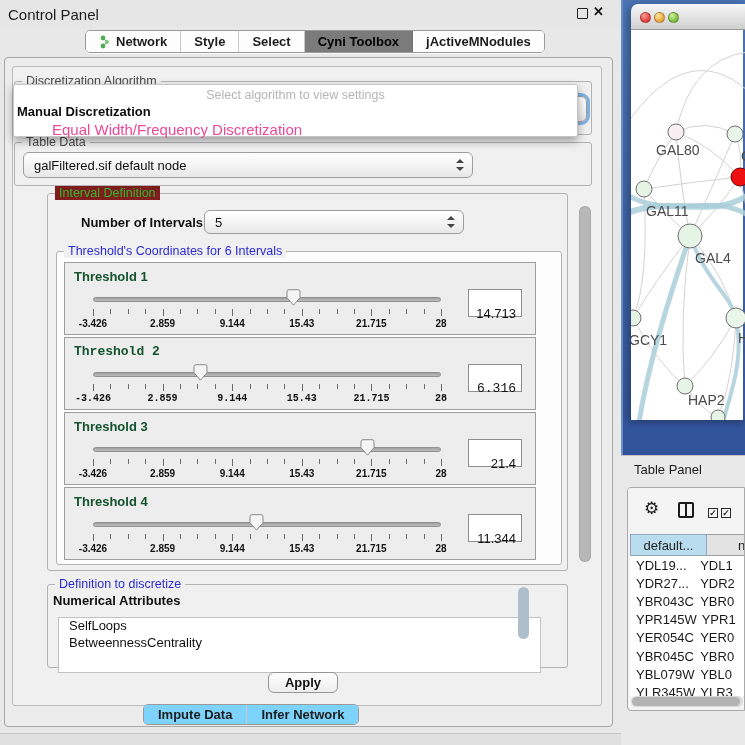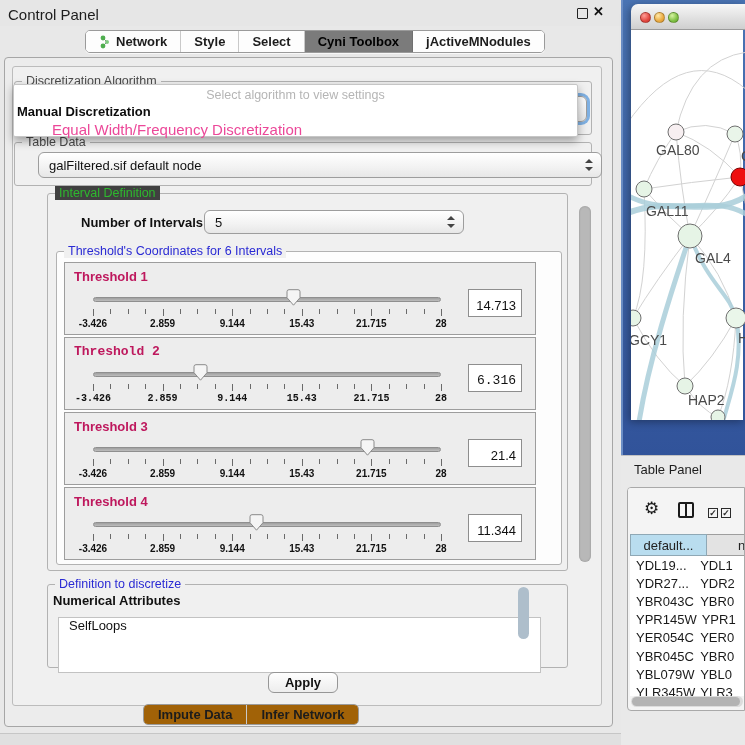--- a/index.html
+++ b/index.html
@@ -37,38 +37,38 @@
   .focus-ring { box-shadow:0 0 0 3px #7fb0e2; }
 
   
   .popup { left:13px; top:84px; width:565px; height:53px; background:#fff; border:1px solid #c6c6c6; border-radius:2px; box-shadow:0 4px 10px rgba(0,0,0,.35); z-index:40; }
   .popup .hint { position:absolute; top:3px; width:100%; text-align:center; color:#b5b5b5; font-size:12.5px; }
   .popup .opt1 { position:absolute; top:19px; left:3px; font-weight:bold; color:#0c0c0c; font-size:13px; }
   .popup .opt2 { position:absolute; top:36px; left:3px; color:#ec4899; font-size:15px;margin-left:35px; }
 
   
   .t-box { position:absolute; left:7px; width:472px; height:73px; border:1px solid #9d9d9d; background:#ededed; }
-  .t-label { position:absolute; left:9px; top:6px; font-weight:bold; font-size:13px; color:#be185d; }
+  .t-label { position:absolute; left:9px; top:6px; font-weight:bold; font-size:13px; color:#14532d; }
   .slider-area { position:absolute; left:0; top:26px; width:400px; height:46px; }
   .track { position:absolute; left:28px; top:8px; width:348px; height:5px; background:linear-gradient(#9f9f9f,#bdbdbd); border-radius:3px; border:1px solid #8f8f8f; }
   .tick { position:absolute; top:20px; width:1px; background:#6a6a6a; height:5px; }
   .tick.major { height:7px; }
   .tick-label { position:absolute; top:29px; transform:translateX(-50%); font-size:10px; font-weight:bold; color:#111; white-space:nowrap; }
   .thumb { position:absolute; top:0; width:15px; height:17px; }
-  .t-value { position:absolute; left:403px; top:26px; width:54px; height:28px; background:#fff; border:1px solid #8e8e8e; font-size:13px; color:#111; text-align:right; padding:8px 5px 0 0; }
+  .t-value { position:absolute; left:403px; top:26px; width:54px; height:28px; background:#fff; border:1px solid #8e8e8e; font-size:13px; color:#111; text-align:right; padding:16px 5px 0 0; }
 
   
   .attr-list { position:absolute; left:10px; top:32px; width:483px; height:56px; background:#ffffff; border:1px solid #c2c2c2; overflow:hidden; font-size:13px; color:#111; }
   .attr-list div { padding:1px 0 1px 10px; line-height:14.5px; }
   .list-scroll { position:absolute; right:3px; top:2px; width:11px; height:52px; background:#aebecb; border-radius:6px; }
 
   .apply-btn { left:268px; top:672px; width:70px; height:21px; border:1px solid #969696; border-radius:6px; background:linear-gradient(#fefefe,#ededed); font-size:13px; font-weight:bold; color:#111; display:flex; align-items:center; justify-content:center; }
 
   .bottom-tabs { left:143px; top:704px; height:21px; display:flex; border:1px solid #9a9a9a; border-radius:5px; overflow:hidden; background:#fdfdfd; z-index:5; }
-  .bottom-tab { display:flex; align-items:center; justify-content:center; padding:0 14px; font-size:13px; font-weight:bold; color:#1c1c1c; border-right:1px solid #c9c9c9; background:#a16207; white-space:nowrap; }
+  .bottom-tab { display:flex; align-items:center; justify-content:center; padding:0 14px; font-size:13px; font-weight:bold; color:#1c1c1c; border-right:1px solid #c9c9c9; background:#7dd3fc; white-space:nowrap; }
   .bottom-tab:last-child { border-right:none; }
   .bottom-tab.sel { background:#7b7b7b; color:#d8d8d8; }
 
   .v-scrollbar { left:579px; top:206px; width:12px; height:356px; border-radius:6px; background:#b8b8b8; box-shadow:inset 0 0 2px rgba(0,0,0,.25); z-index:3; }
   .below-strip { left:0; top:733px; width:621px; height:12px; background:#e0e0e0; border-top:1px solid #c6c6c6; }
 
   
   .desktop { left:621px; top:0; width:124px; height:455px; background:linear-gradient(#4a74b4,#31539a); box-shadow:inset 2px 0 0 #6b8ec6; }
   .net-window { left:631px; top:4px; width:114px; height:416px; border-radius:7px 0 0 0; overflow:hidden; box-shadow:-2px 2px 8px rgba(0,0,0,.35); }
   .net-titlebar { position:absolute; left:0; top:0; width:100%; height:26px; background:linear-gradient(#f7f7f7,#cfcfcf); border-bottom:1px solid #9b9b9b; }
@@ -139,28 +139,28 @@
 
   <div class="groupbox" style="left:14px; top:81px; width:578px; height:54px; background:#f0f0f0;">
     <span class="gtitle plain" style="background:#f0f0f0;">Discretization Algorithm</span>
     <div class="combo focus-ring" style="left:6px; top:14px; width:566px;">
       <span class="spinner"></span>
     </div>
   </div>
 
   <div class="groupbox" style="left:14px; top:142px; width:578px; height:44px; background:#f0f0f0;">
     <span class="gtitle plain" style="background:#f0f0f0;">Table Data</span>
-    <div class="combo" style="left:23px; top:9px; width:564px;">
+    <div class="combo" style="left:8px; top:9px; width:450px;">
       <span>galFiltered.sif default node</span>
       <span class="spinner"></span>
     </div>
   </div>
 
   <div class="groupbox" style="left:47px; top:193px; width:521px; height:378px; background:#f0f0f0;">
-    <span class="gtitle green" style="background:#404040;">Interval Definition</span>
+    <span class="gtitle green" style="background:#7f1d1d;">Interval Definition</span>
 
     <div style="position:absolute; left:33px; top:21px; font-weight:bold; font-size:13px; color:#111;">Number of Intervals</div>
     <div class="combo" style="left:156px; top:16px; width:260px; height:24px;">
       <span>5</span>
       <span class="spinner"></span>
     </div>
 
     <div class="groupbox" style="left:8px; top:57px; width:506px; height:314px; background:#fdfdfd;">
       <span class="gtitle blue" style="background:#f0f0f0;">Threshold's Coordinates for 6 Intervals</span>
       <div id="threshold-stack" style="position:absolute; left:0; top:0; width:100%; height:100%;">
@@ -316,20 +316,21 @@
     </div>
   </div>
 
   <div class="abs v-scrollbar"></div>
 
   <div class="groupbox" style="left:47px; top:584px; width:521px; height:84px; background:#f0f0f0;">
     <span class="gtitle blue" style="background:#f0f0f0;">Definition to discretize</span>
     <div style="position:absolute; left:5px; top:8px; font-weight:bold; font-size:13px; color:#111;">Numerical Attributes</div>
     <div class="attr-list" id="attr-list">
         <div>SelfLoops</div>
+        <div>BetweennessCentrality</div>
       </div>
     <div class="list-scroll" style="right:38px;"></div>
   </div>
 
   <div class="abs apply-btn">Apply</div>
 
   <div class="abs bottom-tabs">
     <div class="bottom-tab">
         <span>Impute Data</span>
       </div>

